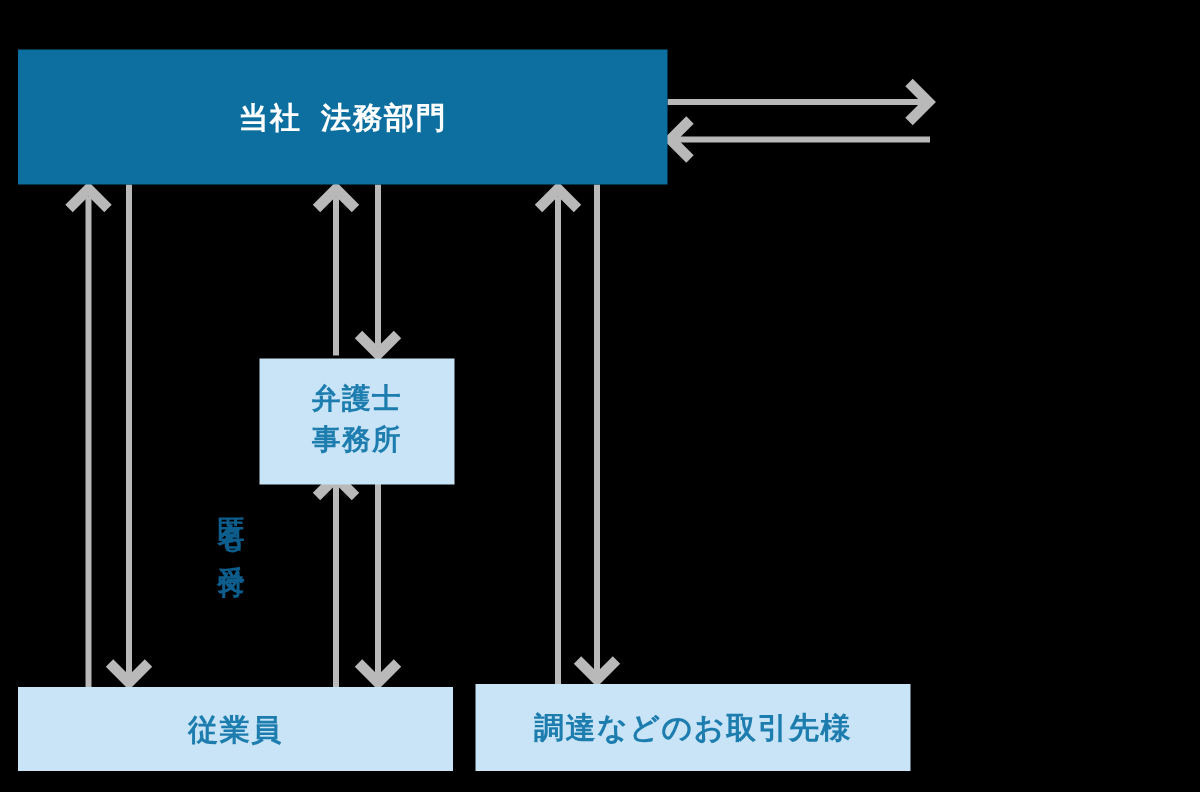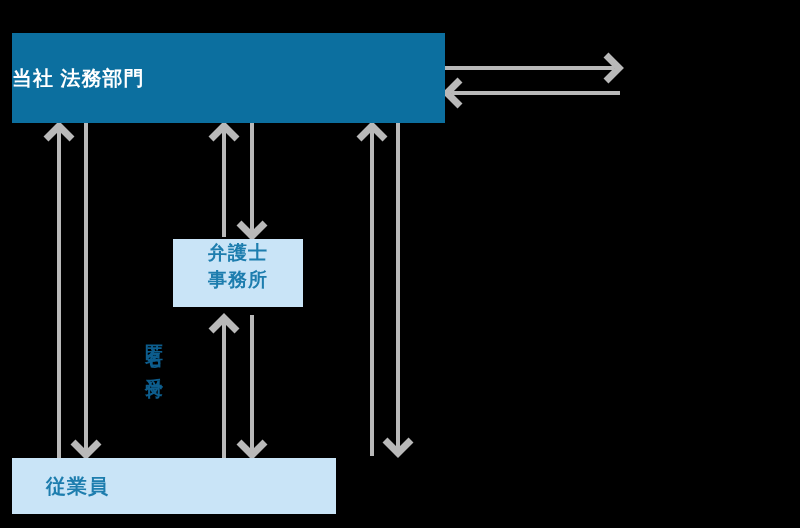--- a/index.html
+++ b/index.html
@@ -26,41 +26,42 @@
     stroke: var(--arrow-color, #B9B9B9);
     stroke-width: 7;
     fill: none;
     stroke-linejoin: miter;
     stroke-linecap: butt;
   }
   .node {
     position: absolute;
     display: flex;
     align-items: center;
-    justify-content: flex-start;
+    justify-content: center;
     text-align: center;
     font-weight: bold;
+    font-family: Liberation Mono, monospace;
   }
   .node-dark {
     background: var(--primary-box, #0C6F9F);
     color: var(--primary-text, #FFFFFF);
     font-size: 20px;
     letter-spacing: 1px;
   }
   .node-light {
     background: var(--secondary-box, #C9E4F7);
     color: var(--secondary-text, #1D7DAE);
     font-size: 20px;
     letter-spacing: 1px;
   }
   #node-legal     { left: 12px;  top: 33px;  width: 433px; height: 90px; }
   #node-related   { left: 622px; top: 34px;  width: 165px; height: 91px; }
-  #node-lawfirm   { left: 173px; top: 239px; width: 130px; height: 68px;
+  #node-lawfirm   { left: 173px; top: 239px; width: 130px; height: 84px;
                     font-size: 19px; line-height: 27px; flex-direction: column; }
-  #node-employees { left: 12px;  top: 458px; width: 290px; height: 56px; padding-left: 34px; }
+  #node-employees { left: 12px;  top: 458px; width: 290px; height: 56px; }
   #node-suppliers { left: 317px; top: 456px; width: 290px; height: 58px; }
   .vertical-note {
     position: absolute;
     left: 142px;
     top: 330px;
     writing-mode: vertical-rl;
     text-orientation: upright;
     font-weight: bold;
     font-size: 18px;
     letter-spacing: 4px;
@@ -127,16 +128,19 @@
 
   <div class="node node-light" id="node-lawfirm">
     <span>弁護士</span>
     <span>事務所</span>
   </div>
 
   <div class="node node-light" id="node-employees">
     <span>従業員</span>
   </div>
 
+  <div class="node node-light" id="node-suppliers">
+    <span>調達などのお取引先様</span>
+  </div>
 
   <div class="vertical-note">匿名も受付</div>
 
 </div>
 
 </body></html>

